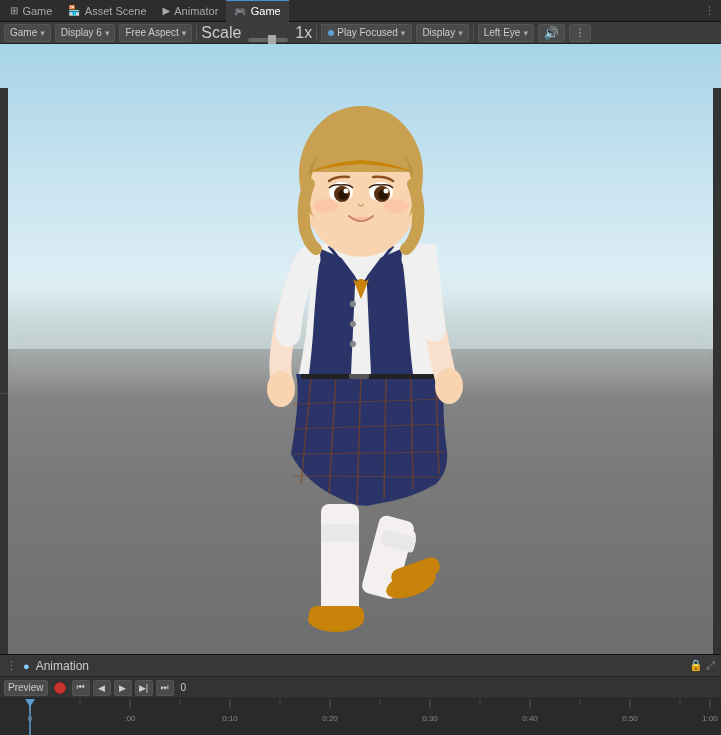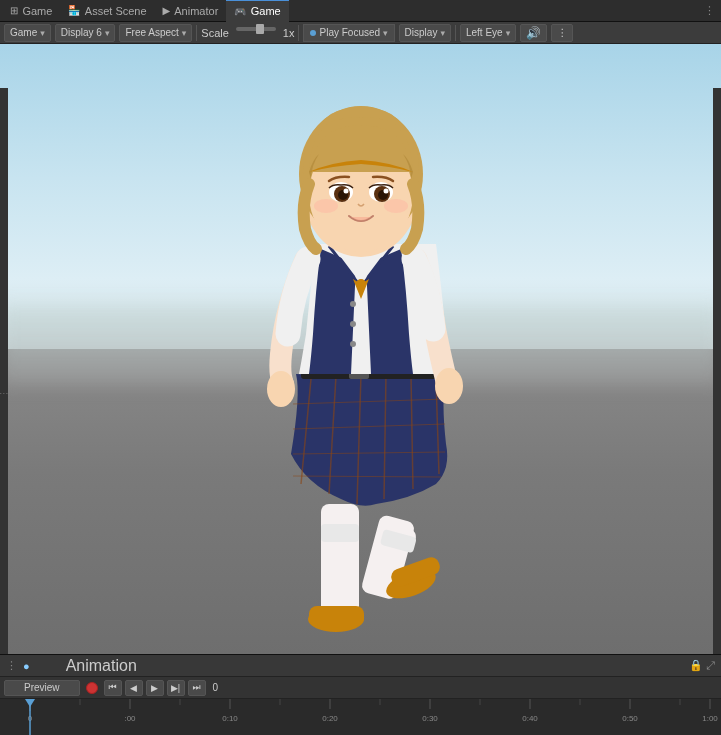--- a/index.html
+++ b/index.html
@@ -66,23 +66,23 @@
       border: 1px solid #555;
       border-radius: 2px;
       color: #ccc;
       font-size: 10px;
       cursor: pointer;
       height: 18px;
     }
     .toolbar-separator { width: 1px; background: #555; height: 16px; }
     .scale-group {
       display: flex;
-      align-items: flex-start;
+      align-items: flex-end;
       gap: 7px;
-      font-size: 11px;
+      font-size: 16px;
       color: #ccc;
     }
     .scale-slider {
       width: 40px;
       height: 4px;
       background: #666;
       border-radius: 2px;
       position: relative;
     }
     .scale-slider-thumb {
@@ -176,24 +176,23 @@
     .anim-header {
       display: flex;
       align-items: center;
       height: 22px;
       background: #383838;
       border-bottom: 1px solid #222;
       padding: 0 6px;
       gap: 6px;
     }
     .anim-title {
-      font-size: 16px;
+      font-size: 12px;
       color: #ccc;
       font-weight: 500;
-      margin-left: 30px;
     }
     .anim-lock {
       margin-left: auto;
       color: #888;
       font-size: 11px;
     }
     .anim-toolbar {
       display: flex;
       align-items: center;
       height: 22px;
@@ -210,21 +209,21 @@
       height: 16px;
       background: #4a4a4a;
       border: 1px solid #555;
       border-radius: 2px;
       color: #ccc;
       font-size: 9px;
       cursor: pointer;
     }
     .anim-btn.preview-btn {
       width: auto;
-      padding: 0 19px;
+      padding: 0 3px;
       font-size: 10px;
     }
     .anim-record {
       width: 12px;
       height: 12px;
       border-radius: 50%;
       background: #cc3333;
       border: 1px solid #aa2222;
     }
     .anim-timecode {

